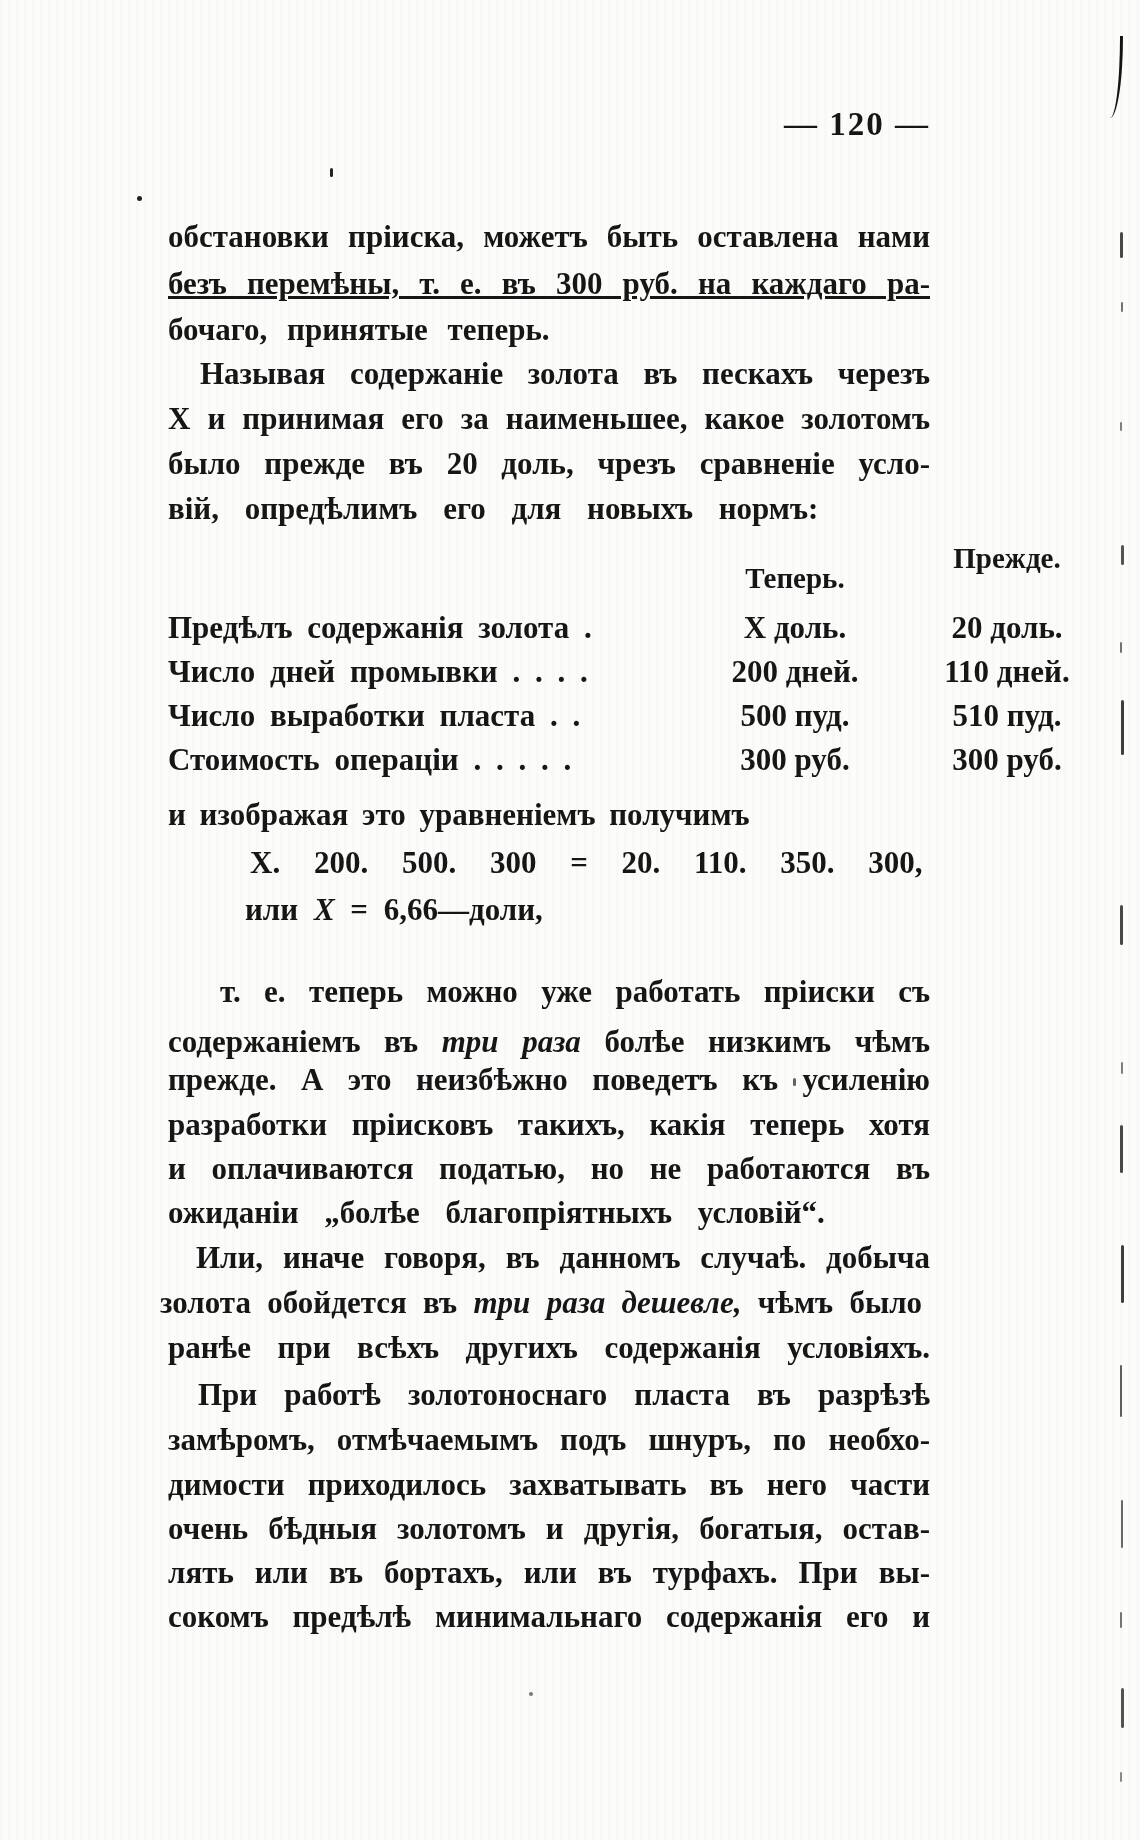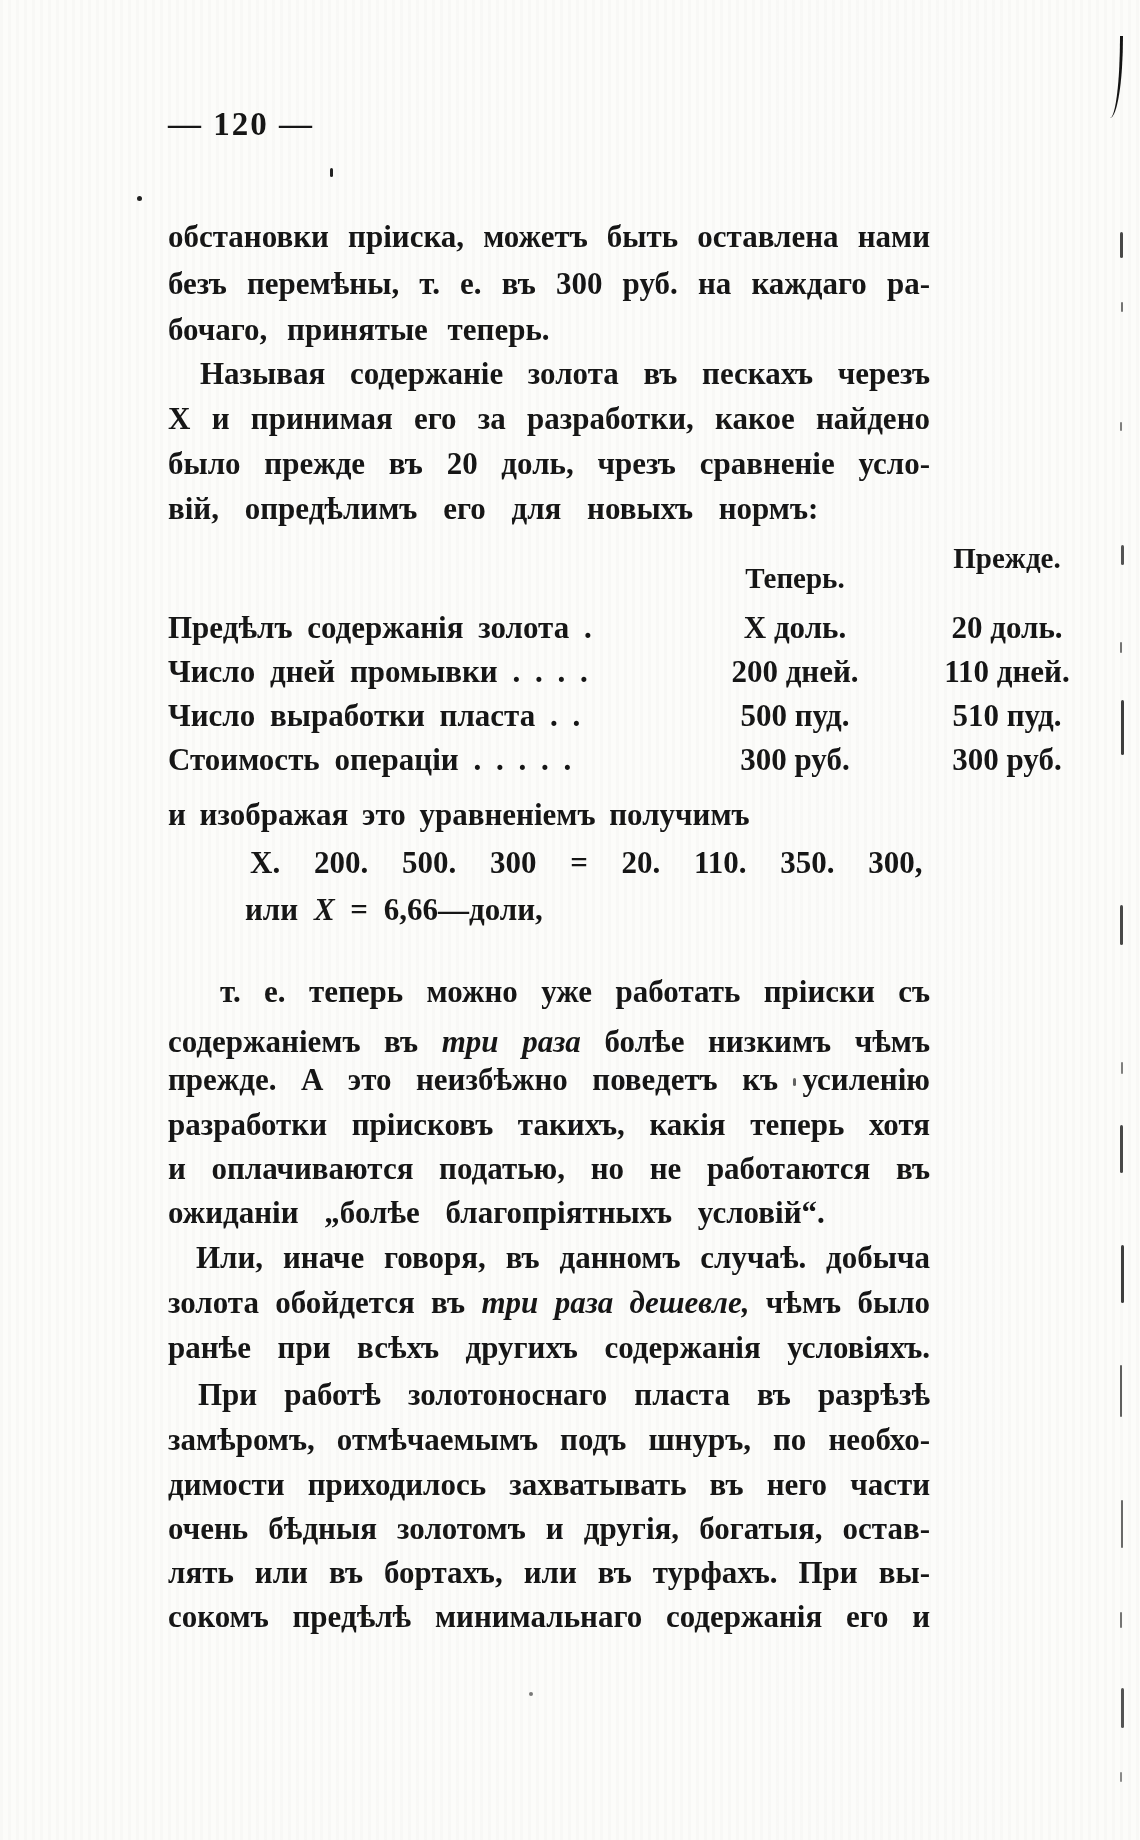--- a/index.html
+++ b/index.html
@@ -19,21 +19,21 @@
   .line{
     position:absolute;
     height:44px;line-height:44px;
     white-space:pre-wrap;
   }
   .j{ text-align:justify; text-align-last:justify; }
   .w{ word-spacing:18px; }
   .em{ font-style:italic; }
   .pgnum{
     position:absolute;top:106px;left:168px;width:762px;
-    text-align:left;font-size:33px;letter-spacing:2px;
+    text-align:right;font-size:33px;letter-spacing:2px;
   }
   .th{
     position:absolute;height:40px;line-height:40px;
     font-size:29px;text-align:center;
   }
   .cell{
     position:absolute;height:44px;line-height:44px;text-align:center;
   }
   .lbl{ position:absolute;height:44px;line-height:44px;word-spacing:7px;text-align:center; }
   .eqline{ word-spacing:26px;margin-left:26px; }
@@ -47,25 +47,25 @@
   .speck{ position:absolute;background:#222;border-radius:50%; }
 </style>
 </head>
 <body>
 
 <div class="page">
 
   <div class="pgnum">— 120 —</div>
 
   <div class="line j" style="top:215px;left:168px;width:762px;">обстановки пріиска, можетъ быть оставлена нами</div>
-  <div class="line j" style="top:262px;left:168px;width:762px;">безъ перемѣны, т. е. въ 300 руб. на каждаго ра-</div>
+  <div class="line j" style="top:262px;left:168px;width:762px;text-decoration:underline;">безъ перемѣны, т. е. въ 300 руб. на каждаго ра-</div>
   <div class="line" style="top:308px;left:168px;width:762px;word-spacing:12px;">бочаго, принятые теперь.</div>
 
   <div class="line j" style="top:352px;left:200px;width:730px;">Называя содержаніе золота въ пескахъ черезъ</div>
-  <div class="line j" style="top:397px;left:168px;width:762px;">X и принимая его за разработки, какое найдено</div>
+  <div class="line j" style="top:397px;left:168px;width:762px;">X и принимая его за наименьшее, какое золотомъ</div>
   <div class="line j" style="top:442px;left:168px;width:762px;">было прежде въ 20 доль, чрезъ сравненіе усло-</div>
   <div class="line w" style="top:487px;left:168px;width:762px;">вій, опредѣлимъ его для новыхъ нормъ:</div>
 
   <div class="th" style="top:558px;left:700px;width:190px;">Теперь.</div>
   <div class="th" style="top:538px;left:912px;width:190px;">Прежде.</div>
 
   <div>
     <div class="lbl" style="top:606px;left:168px;">Предѣлъ содержанія золота .</div>
     <div class="cell" style="top:606px;left:700px;width:190px;">X доль.</div>
     <div class="cell" style="top:606px;left:912px;width:190px;">20 доль.</div>
@@ -91,21 +91,21 @@
   <div class="line" style="top:888px;left:245px;width:700px;word-spacing:8px;"><span>или </span><span class="em">X</span><span> = 6,66—доли,</span></div>
 
   <div class="line j" style="top:970px;left:220px;width:710px;">т. е. теперь можно уже работать пріиски съ</div>
   <div class="line j" style="top:1014px;left:168px;width:762px;margin-top:6px;"><span>содержаніемъ въ </span><span class="em">три раза</span><span> болѣе низкимъ чѣмъ</span></div>
   <div class="line j" style="top:1058px;left:168px;width:762px;">прежде. А это неизбѣжно поведетъ къ усиленію</div>
   <div class="line j" style="top:1103px;left:168px;width:762px;">разработки пріисковъ такихъ, какія теперь хотя</div>
   <div class="line j" style="top:1147px;left:168px;width:762px;">и оплачиваются податью, но не работаются въ</div>
   <div class="line w" style="top:1191px;left:168px;width:762px;">ожиданіи „болѣе благопріятныхъ условій“.</div>
 
   <div class="line j" style="top:1236px;left:196px;width:734px;">Или, иначе говоря, въ данномъ случаѣ. добыча</div>
-  <div class="line j" style="top:1281px;left:168px;width:762px;"><span>золота обойдется въ </span><span class="em">три раза дешевле,</span><span> чѣмъ было</span></div>
+  <div class="line j" style="top:1281px;left:160px;width:762px;"><span>золота обойдется въ </span><span class="em">три раза дешевле,</span><span> чѣмъ было</span></div>
   <div class="line j" style="top:1326px;left:168px;width:762px;">ранѣе при всѣхъ другихъ содержанія условіяхъ.</div>
 
   <div class="line j" style="top:1373px;left:198px;width:732px;">При работѣ золотоноснаго пласта въ разрѣзѣ</div>
   <div class="line j" style="top:1418px;left:168px;width:762px;">замѣромъ, отмѣчаемымъ подъ шнуръ, по необхо-</div>
   <div class="line j" style="top:1463px;left:168px;width:762px;">димости приходилось захватывать въ него части</div>
   <div class="line j" style="top:1507px;left:168px;width:762px;">очень бѣдныя золотомъ и другія, богатыя, остав-</div>
   <div class="line j" style="top:1551px;left:168px;width:762px;">лять или въ бортахъ, или въ турфахъ. При вы-</div>
   <div class="line j" style="top:1595px;left:168px;width:762px;">сокомъ предѣлѣ минимальнаго содержанія его и</div>
 
   <div class="curve"></div>

